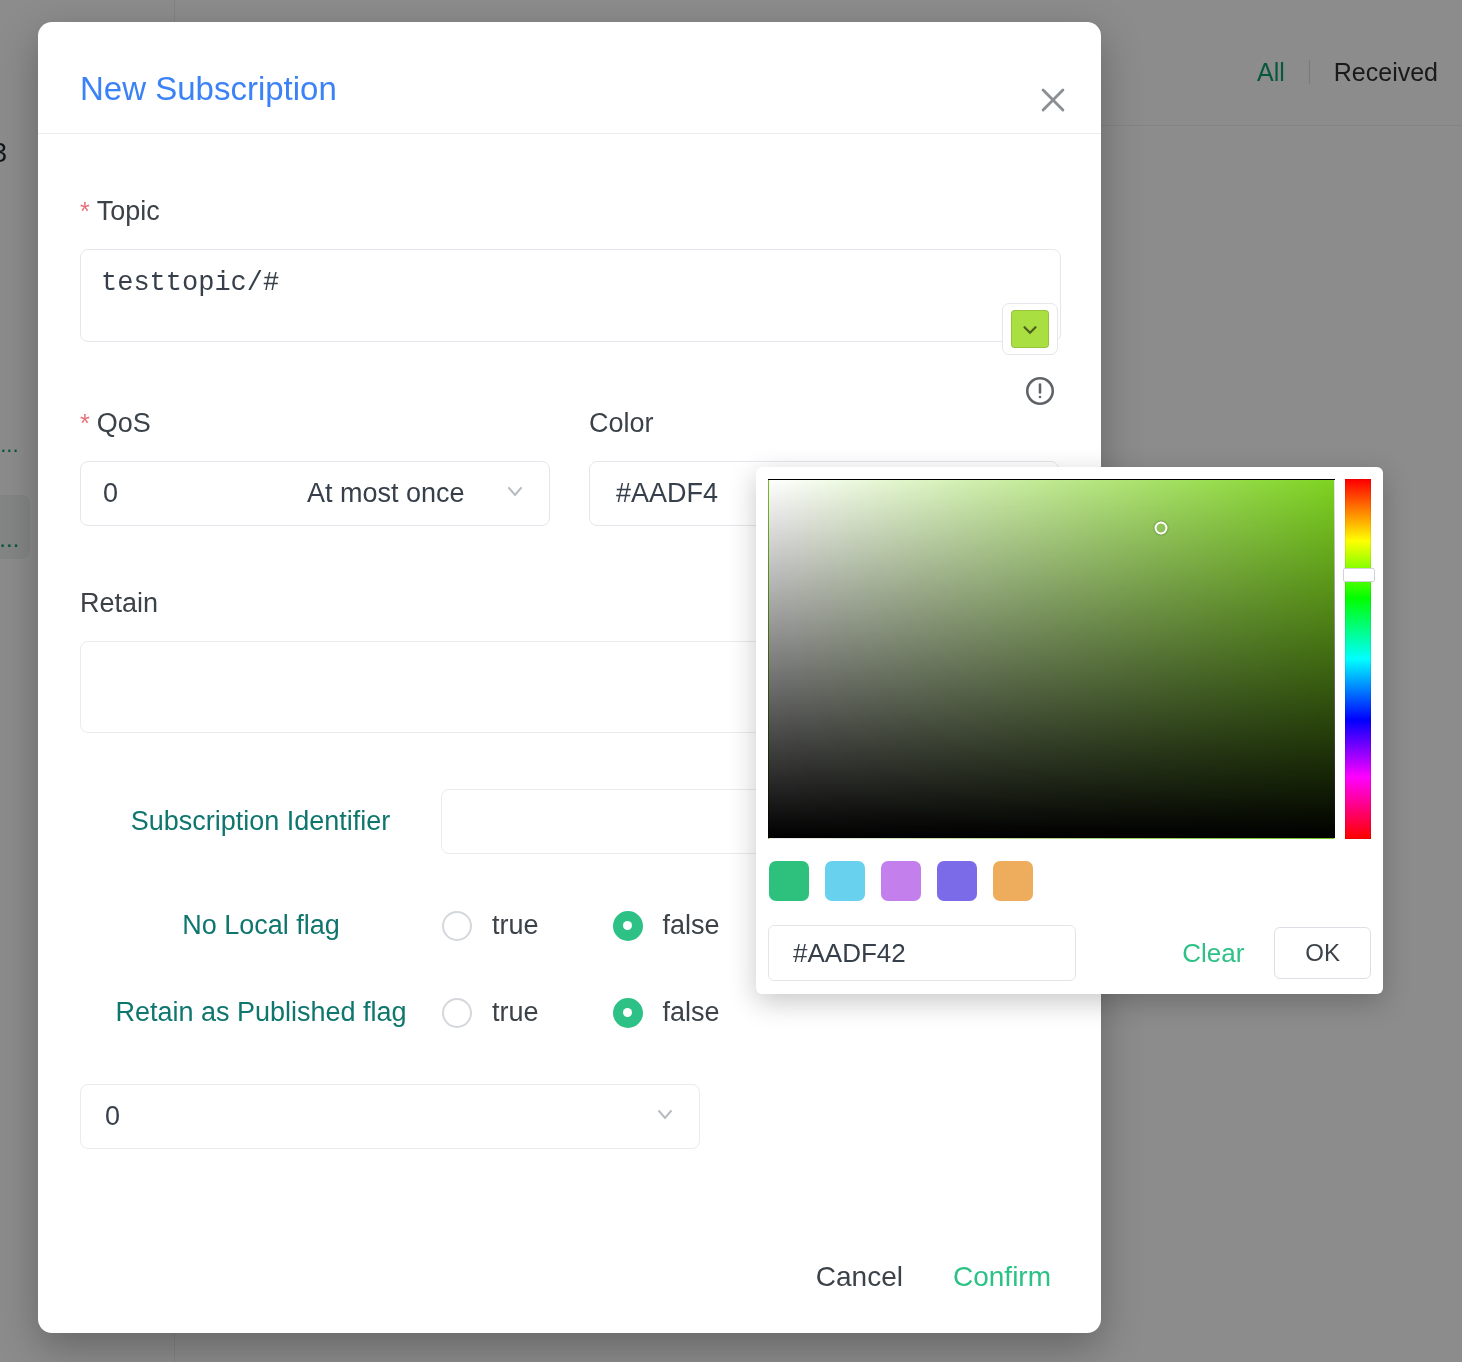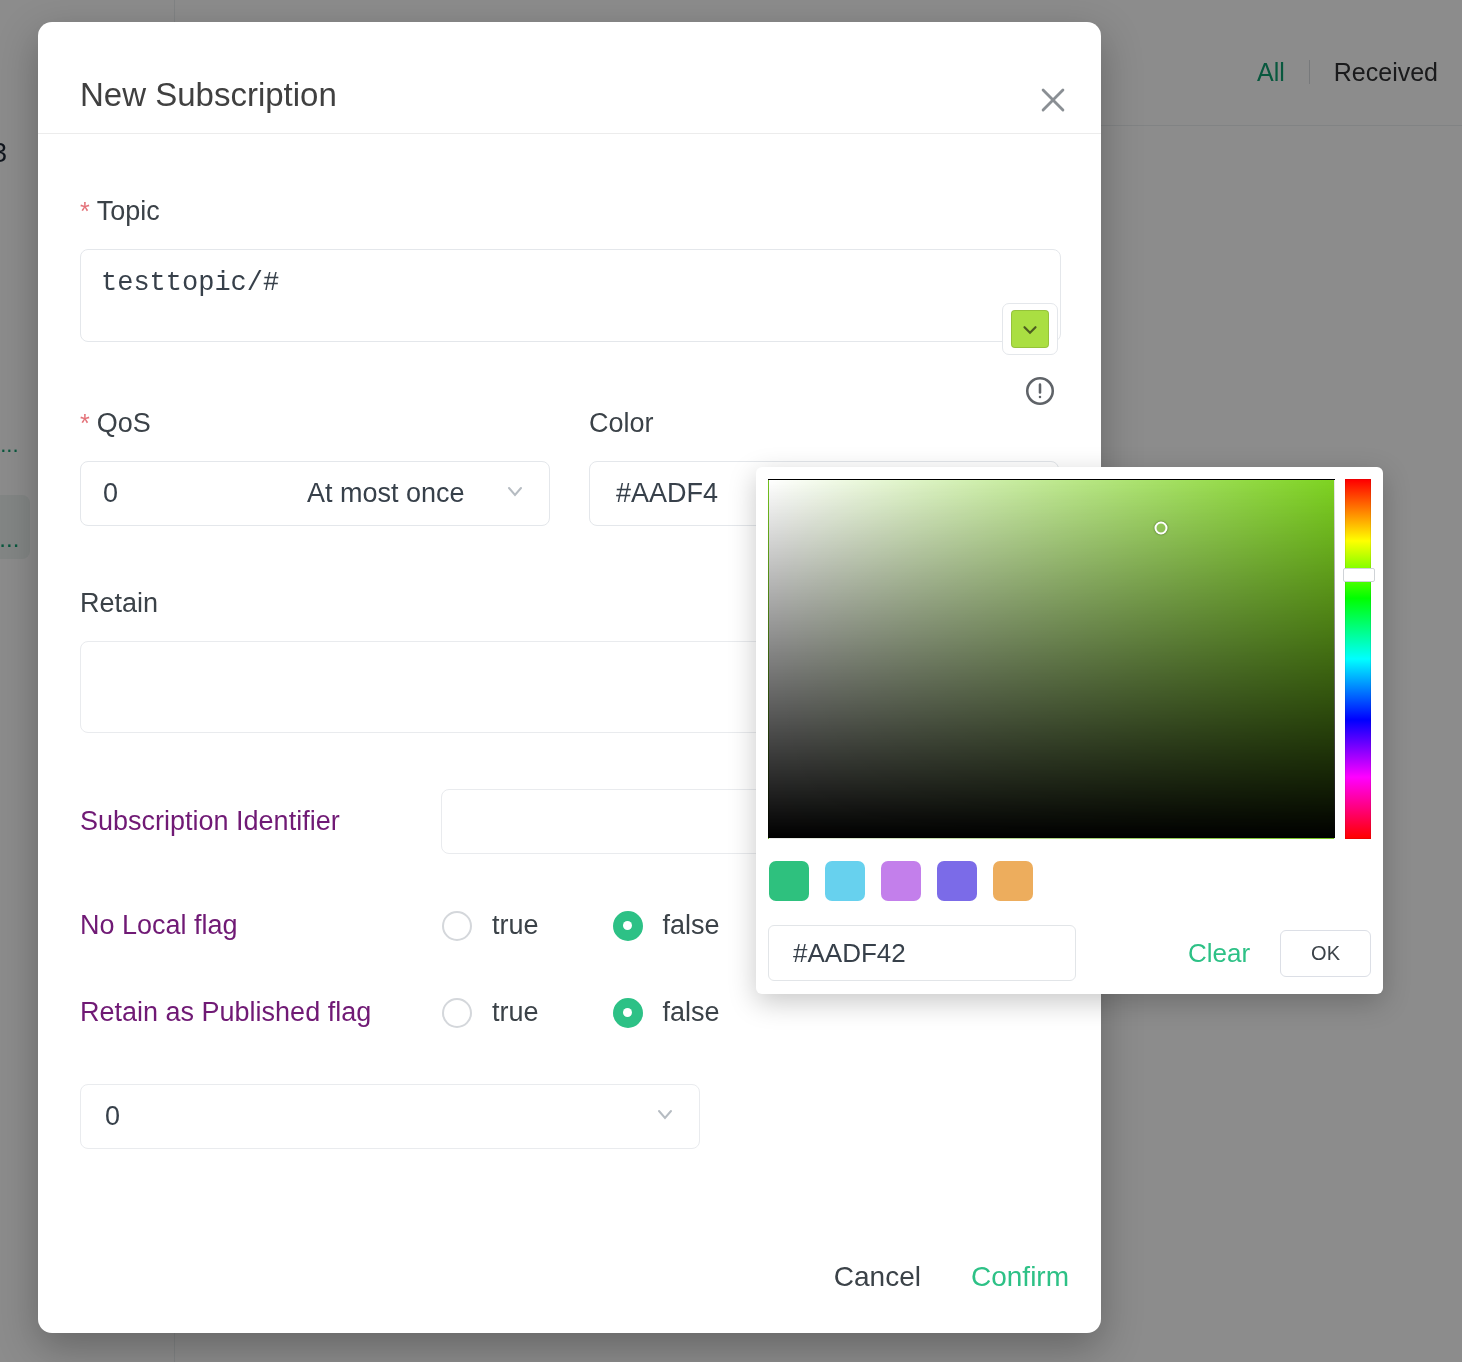--- a/index.html
+++ b/index.html
@@ -73,22 +73,22 @@
     width: 1063px; height: 1311px;
     background: #fff; border-radius: 14px;
     box-shadow: 0 14px 40px rgba(0,0,0,.28);
     overflow: hidden;
   }
   .modal-header {
     height: 112px; position: relative;
     border-bottom: 1px solid #ececec;
   }
   .modal-title {
-    position: absolute; left: 42px; top: 54px;
-    font-size: 33px; color: #404040; font-weight: 400;
+    position: absolute; left: 42px; top: 48px;
+    font-size: 33px; color: #3b82f6; font-weight: 400;
   }
   .modal-close {
     position: absolute; right: 22px; top: 52px;
     width: 52px; height: 52px; display: flex;
     align-items: center; justify-content: center;
     color: #8a8f94; cursor: pointer;
   }
   .modal-body { position: relative; padding: 0 42px; }
 
   .field-label {
@@ -152,21 +152,21 @@
 
   .alias-input {
     margin-top: 22px; width: 981px; height: 92px;
     border: 1px solid #e9ebee; border-radius: 8px; background: #fff;
   }
 
   .form-row {
     display: flex; align-items: center; margin-top: 56px;
   }
   .form-row-label {
-    width: 362px; font-size: 27px; color: #701a75;
+    width: 362px; font-size: 27px; color: #0f766e; text-align: center;
   }
   .text-input {
     width: 620px; height: 65px; border: 1px solid #e9ebee;
     border-radius: 8px; background: #fff;
   }
 
   .radio-group { display: flex; align-items: center; gap: 0; text-align: right; }
   .radio-item { display: flex; align-items: center; margin-right: 74px; }
   .radio-dot {
     width: 30px; height: 30px; border-radius: 50%;
@@ -182,21 +182,21 @@
   .radio-label { font-size: 27px; color: #3b4248; }
 
   .rh-select {
     width: 620px; height: 65px; border: 1px solid #e9ebee;
     border-radius: 8px; background: #fff; display: flex;
     align-items: center; padding: 0 24px; font-size: 27px;
     color: #37404a; position: relative;
   }
 
   .modal-footer {
-    position: absolute; right: 32px; bottom: 40px;
+    position: absolute; right: 50px; bottom: 40px;
     display: flex; align-items: center; gap: 50px;
   }
   .btn-cancel { font-size: 28px; color: #3b4248; cursor: pointer; }
   .btn-confirm { font-size: 28px; color: #2dc186; cursor: pointer; }
 
   
   .picker {
     position: absolute; left: 756px; top: 467px;
     width: 627px; height: 527px;
     background: #fff; border-radius: 6px;
@@ -241,21 +241,21 @@
   .hex-input {
     width: 308px; height: 56px; border: 1px solid #e2e5e8;
     border-radius: 6px; display: flex; align-items: center;
     padding: 0 24px; font-size: 26px; color: #37404a;
   }
   .picker-actions {
     margin-left: auto; display: flex; align-items: center; gap: 22px;
   }
   .btn-clear { font-size: 26px; color: #2dc186; cursor: pointer; padding: 0 8px; }
   .btn-ok {
-    font-size: 20px; color: #3b4248; border: 1px solid #dcdfe6;
+    font-size: 24px; color: #3b4248; border: 1px solid #dcdfe6;
     border-radius: 6px; padding: 11px 30px; background: #fff; cursor: pointer;
   }
 </style>
 </head>
 <body>
 
 <div class="app-bg">
 
   <div class="bg-left-col">
     <div class="bg-left-num">3</div>

